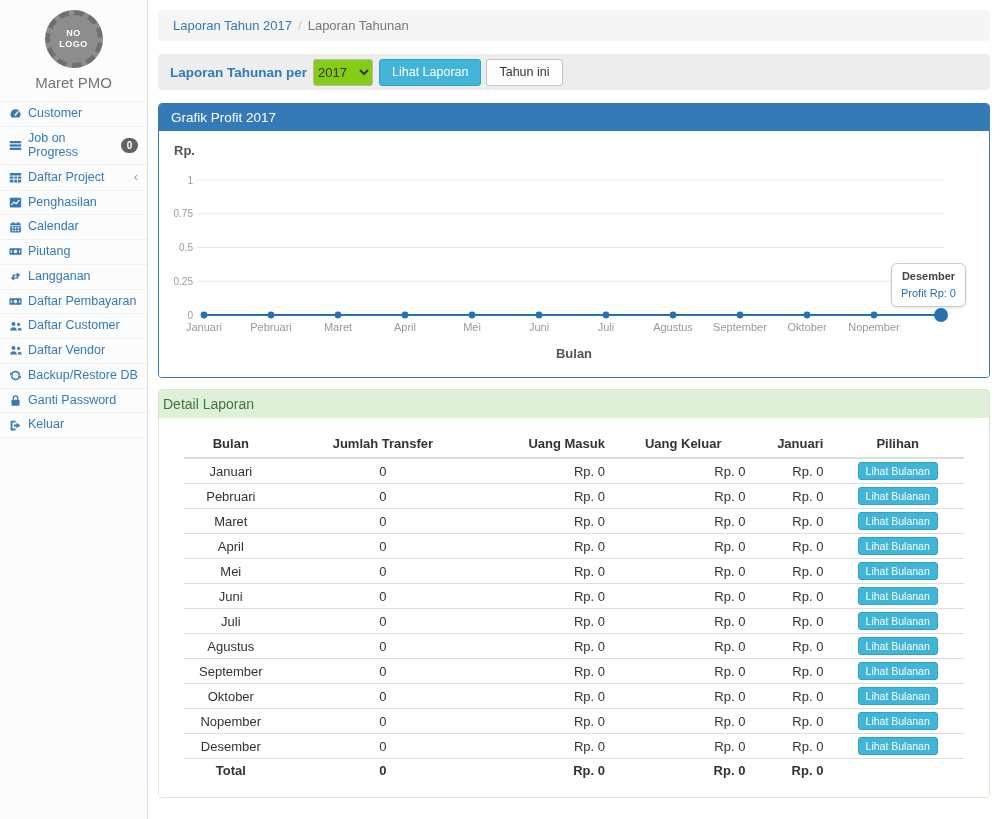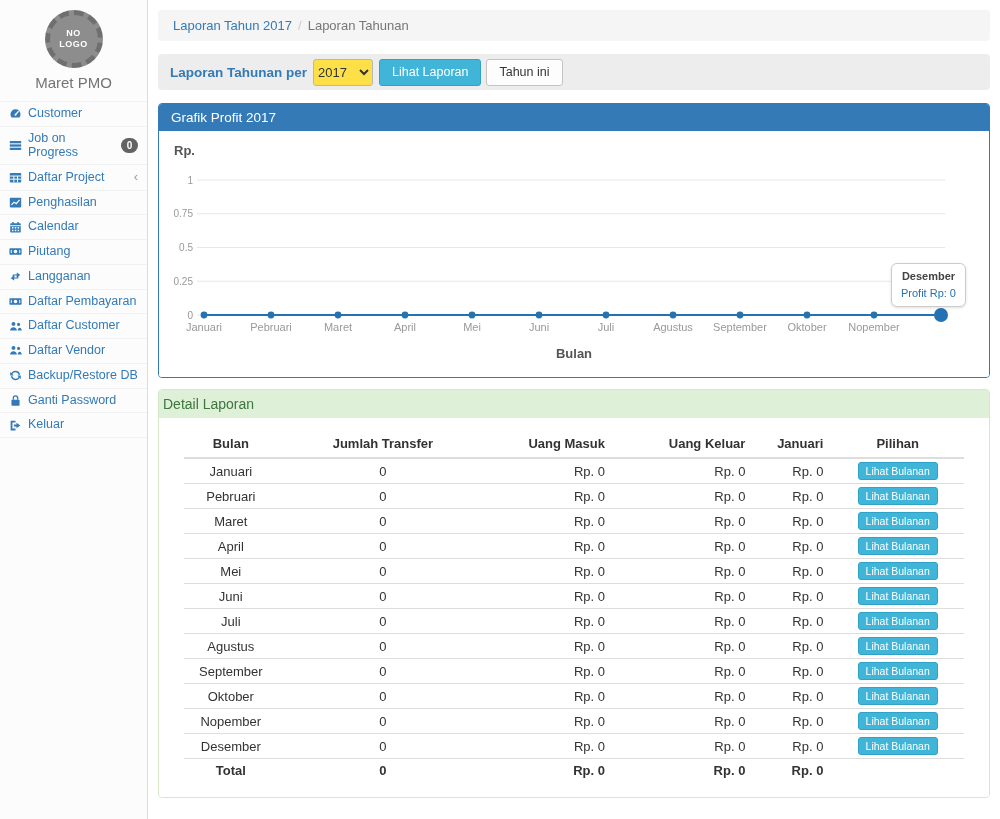--- a/index.html
+++ b/index.html
@@ -22,21 +22,21 @@
   .nav .ic svg{width:13px;height:13px;fill:currentColor;}
   .badge{margin-left:auto;background:#636363;color:#fff;border-radius:9px;font-size:10px;min-width:17px;height:15px;line-height:15px;text-align:center;padding:0 4px;font-weight:bold;}
   .chev{margin-left:auto;color:#9a9a9a;font-size:13px;}
   
   .content{flex:1;padding:10px;}
   .breadcrumb{background:#f5f5f5;border-radius:4px;padding:8px 15px;font-size:13px;color:#777;margin-bottom:13px;}
   .breadcrumb a{color:var(--accent);text-decoration:none;}
   .breadcrumb .sep{color:#ccc;margin:0 6px;}
   .toolbar{background:#ededed;border-radius:4px;padding:6px 12px;display:flex;align-items:center;margin-bottom:13px;height:36px;}
   .toolbar .lbl{color:var(--accent);font-weight:bold;font-size:13.5px;margin-right:6px;}
-  .toolbar select{height:27px;width:60px;font-size:13px;border:1px solid #b8b8b8;border-radius:3px;background:#fde047;color:#333;margin-right:6px;font-family:inherit;}
+  .toolbar select{height:27px;width:60px;font-size:13px;border:1px solid #b8b8b8;border-radius:3px;background:#84cc16;color:#333;margin-right:6px;font-family:inherit;}
   .btn{font-family:inherit;font-size:12.5px;border-radius:3px;padding:5px 12px;cursor:pointer;line-height:1.2;}
   .btn-info{background:var(--info);border:1px solid var(--info-border);color:#fff;margin-right:5px;}
   .btn-default{background:#fdfdfd;border:1px solid #c3c3c3;color:#333;}
   
   .panel{border-radius:4px;margin-bottom:11px;}
   .panel-primary{border:1px solid var(--accent);}
   .panel-primary .panel-heading{background:var(--accent);color:#fff;font-size:13.5px;padding:6px 12px;border-radius:3px 3px 0 0;}
   .panel-success{border:1px solid var(--success-border);}
   .panel-success .panel-heading{background:var(--success-bg);color:var(--success-text);font-size:14px;padding:6px 4px;border-radius:3px 3px 0 0;}
   .chart-body{position:relative;padding:10px 10px 16px;background:#fff;border-radius:0 0 3px 3px;}
@@ -281,21 +281,21 @@
 
     <div class="panel panel-success">
       <div class="panel-heading">Detail Laporan</div>
       <div class="table-body">
         <table>
           <thead>
               <tr id="thead-row">
                 <th style="text-align: center; width: 12%;">Bulan</th>
                 <th style="text-align: center; width: 27%;">Jumlah Transfer</th>
                 <th style="text-align: right; width: 16%;">Uang Masuk</th>
-                <th style="text-align: right; width: 18%;">Uang Keluar</th>
+                <th style="text-align: center; width: 18%;">Uang Keluar</th>
                 <th style="text-align: right; width: 10%;">Januari</th>
                 <th style="text-align: center; width: 17%;">Pilihan</th>
               </tr>
             </thead>
           <tbody id="table-body">
               <tr>
                 <td style="text-align: center;">Januari</td>
                 <td style="text-align: center;">0</td>
                 <td style="text-align: right;">Rp. 0</td>
                 <td style="text-align: right;">Rp. 0</td>

